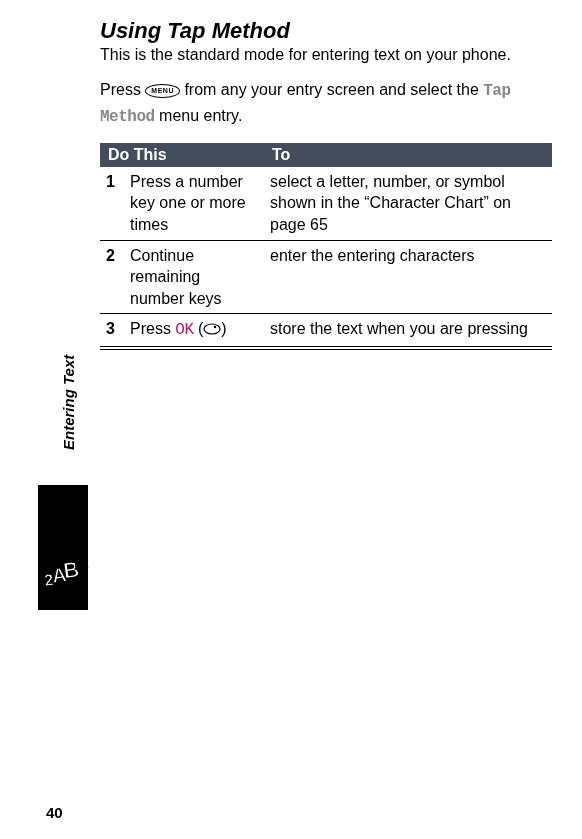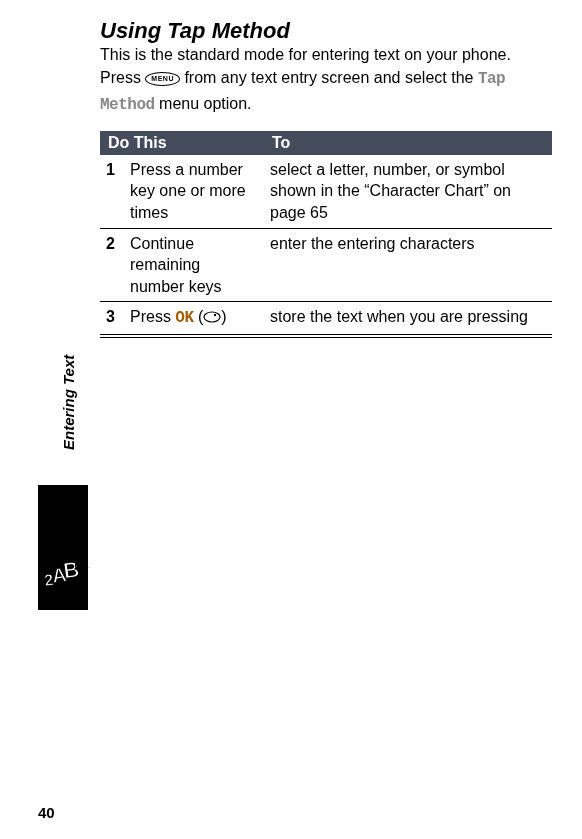--- a/index.html
+++ b/index.html
@@ -13,20 +13,21 @@
     }
     .heading {
       font-size: 22px;
       font-weight: bold;
       font-style: italic;
       margin-bottom: 0;
     }
     .intro {
       font-size: 16px;
       line-height: 1.4;
+      margin-bottom: 12px;
     }
     .instruction {
       font-size: 16px;
       line-height: 1.45;
       margin-bottom: 14px;
     }
     .menu-key {
       display: inline-block;
       vertical-align: middle;
       border: 1.5px solid #000;
@@ -70,22 +71,22 @@
     tbody tr:last-child {
       border-bottom: 4px double #000;
     }
     .step-num {
       font-weight: bold;
       width: 24px;
     }
     .do-col { width: 140px; }
     .ok-label {
       font-family: "Courier New", monospace;
-      font-weight: bold;
-      color: #a16207;
+      font-weight: normal;
+      color: #be185d;
       letter-spacing: -0.5px;
     }
     .softkey {
       display: inline-block;
       vertical-align: middle;
     }
     .sidebar-label {
       position: absolute;
       left: 60px;
       top: 450px;
@@ -107,35 +108,35 @@
     .abc-icon {
       position: absolute;
       left: 42px;
       top: 555px;
       width: 50px;
       height: 40px;
       transform: rotate(-8deg);
     }
     .page-num {
       position: absolute;
-      left: 38px;
+      left: 46px;
       bottom: 18px;
       font-weight: bold;
       font-size: 15px;
     }
   </style>
 </head>
 <body>
 
 <h1 class="heading">Using Tap Method</h1>
 
 <p class="intro">This is the standard mode for entering text on your phone.</p>
 
 <p class="instruction">
-  <span>Press </span><span class="menu-key">MENU</span><span> from any text entry screen and select the </span><span class="tap-method-label">Tap Method</span><span> menu option.</span>
+  <span>Press </span><span class="menu-key">MENU</span><span> from any your entry screen and select the </span><span class="tap-method-label">Tap Method</span><span> menu entry.</span>
 </p>
 
 <table>
   <thead>
     <tr>
       <th colspan="2">Do This</th>
       <th>To</th>
     </tr>
   </thead>
   <tbody>

